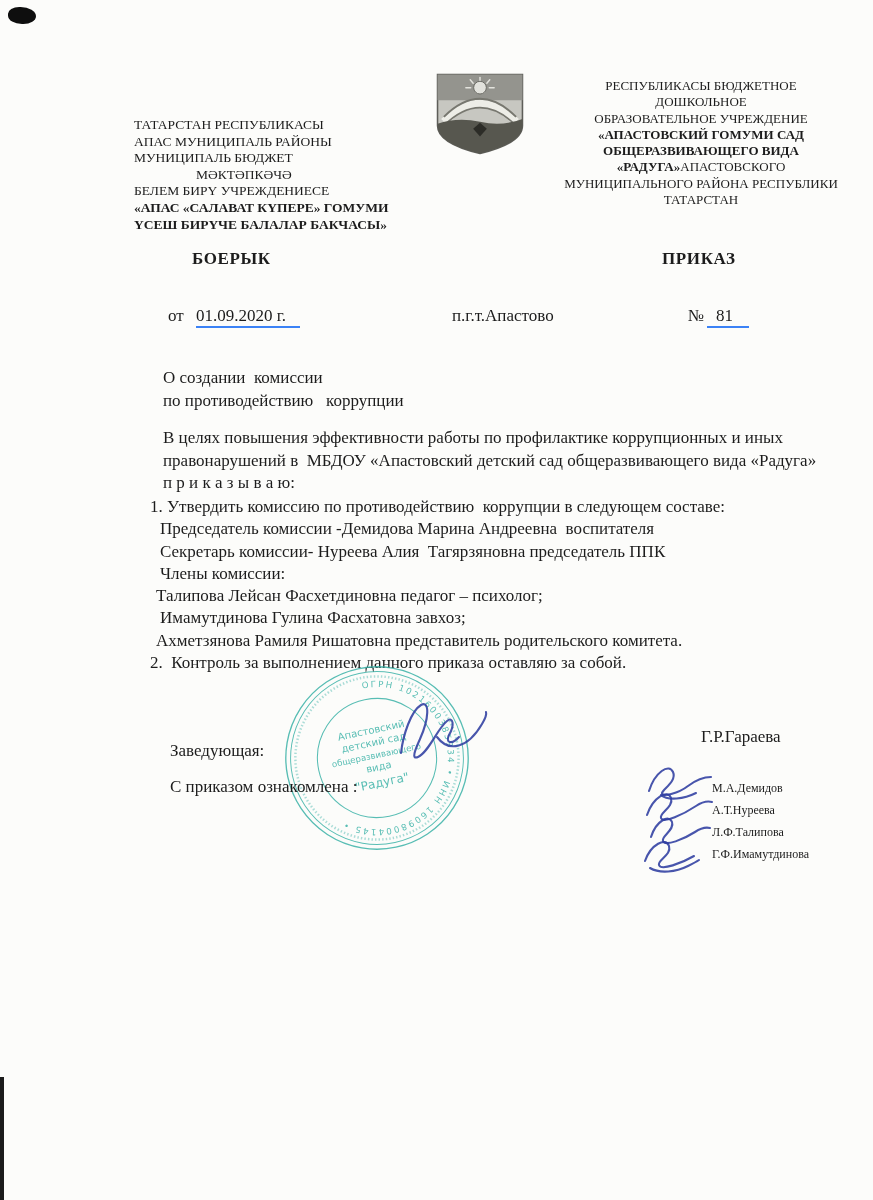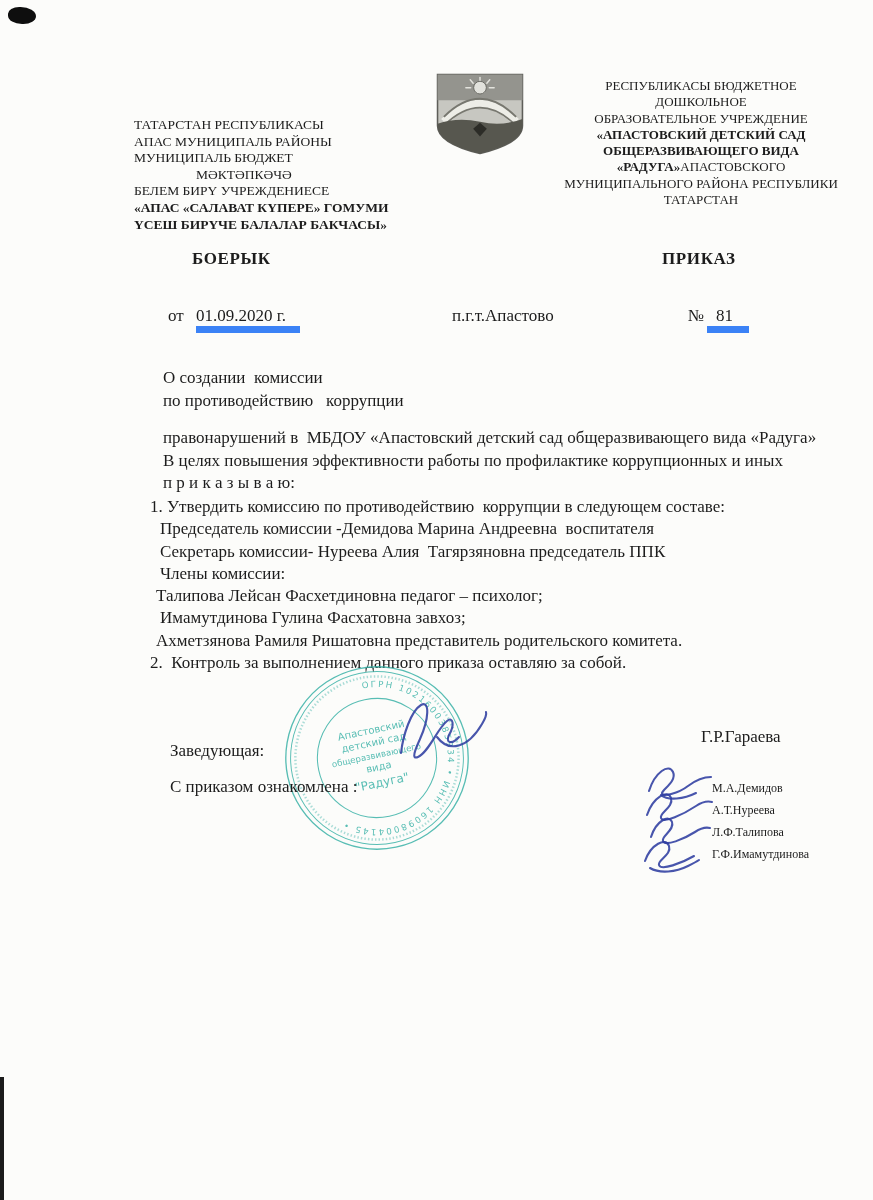--- a/index.html
+++ b/index.html
@@ -23,21 +23,21 @@
   .bold { font-weight:bold; }
   .emblem { position:absolute; left:436px; top:73px; width:88px; height:82px; }
 
   
   .title { position:absolute; top:249px; font-size:17px; font-weight:bold; letter-spacing:.6px; }
   .title-left { left:192px; }
   .title-right { left:662px; }
 
   
   .meta { position:absolute; left:0; top:306px; width:719px; height:24px; font-size:17px; }
-  .u { border-bottom:7px solid #3b82f6; }
+  .u { border-bottom:2px solid #3b82f6; }
   .date-prefix { left:168px; }
   .date-value { left:196px; padding-right:14px; }
   .place { left:452px; }
   .num-label { left:688px; }
   .num-value { left:707px; padding:0 16px 0 9px; }
 
   
   .subject { position:absolute; left:163px; top:366px; font-size:17px; line-height:23px; }
   .paragraph { position:absolute; left:163px; top:427px; width:690px; font-size:17px; line-height:22.5px; }
   .list { position:absolute; left:150px; top:496px; width:700px; font-size:17px; line-height:22.3px; }
@@ -95,21 +95,21 @@
       <path d="M8,54 Q45 17 82 54" fill="none" stroke="#77776f" stroke-width="1.6"></path>
       <path d="M1.5,52 Q22 45 45 50 Q68 55 88.5 47 L88.5 54 Q88.5 72 45 82.5 Q1.5 72 1.5 54 Z" fill="#57574f"></path>
       <path d="M38,57 L45 51 L52 57 L45 65 Z" fill="#2c2c27"></path>
     </svg>
   </div>
 
   <div class="header-right">
     <div class="pre">РЕСПУБЛИКАСЫ БЮДЖЕТНОЕ</div>
     <div class="pre">ДОШКОЛЬНОЕ</div>
     <div class="pre">ОБРАЗОВАТЕЛЬНОЕ УЧРЕЖДЕНИЕ</div>
-    <div class="pre bold">«АПАСТОВСКИЙ ДЕТСКИЙ САД</div>
+    <div class="pre bold">«АПАСТОВСКИЙ ГОМУМИ САД</div>
     <div class="pre bold">ОБЩЕРАЗВИВАЮЩЕГО ВИДА</div>
     <div class="pre"><span class="bold">«РАДУГА»</span><span>АПАСТОВСКОГО</span></div>
     <div class="pre">МУНИЦИПАЛЬНОГО РАЙОНА РЕСПУБЛИКИ</div>
     <div class="pre">ТАТАРСТАН</div>
   </div>
 
   <div class="title title-left pre">БОЕРЫК</div>
   <div class="title title-right pre">ПРИКАЗ</div>
 
   <div class="meta">
@@ -119,22 +119,22 @@
     <span class="abs num-label pre">№</span>
     <span class="abs num-value u pre">81</span>
   </div>
 
   <div class="subject">
     <div class="pre">О создании  комиссии</div>
     <div class="pre">по противодействию   коррупции</div>
   </div>
 
   <div class="paragraph">
+    <div class="pre">В целях повышения эффективности работы по профилактике коррупционных и иных</div>
     <div class="pre">правонарушений в  МБДОУ «Апастовский детский сад общеразвивающего вида «Радуга»</div>
-    <div class="pre">В целях повышения эффективности работы по профилактике коррупционных и иных</div>
     <div class="pre">п р и к а з ы в а ю:</div>
   </div>
 
   <div class="list">
     <div class="pre">1. Утвердить комиссию по противодействию  коррупции в следующем составе:</div>
     <div class="pre ind">Председатель комиссии -Демидова Марина Андреевна  воспитателя</div>
     <div class="pre ind">Секретарь комиссии- Нуреева Алия  Тагярзяновна председатель ППК</div>
     <div class="pre ind">Члены комиссии:</div>
     <div class="pre ind-sm">Талипова Лейсан Фасхетдиновна педагог – психолог;</div>
     <div class="pre ind">Имамутдинова Гулина Фасхатовна завхоз;</div>

